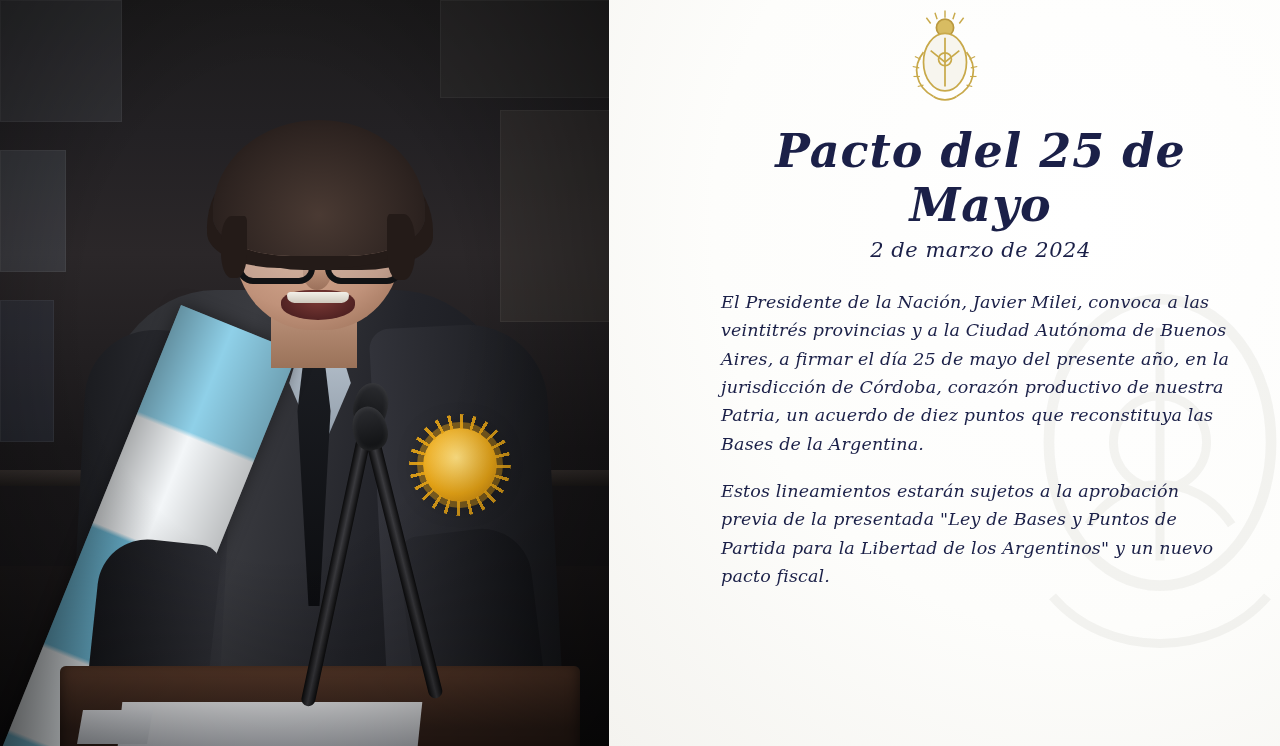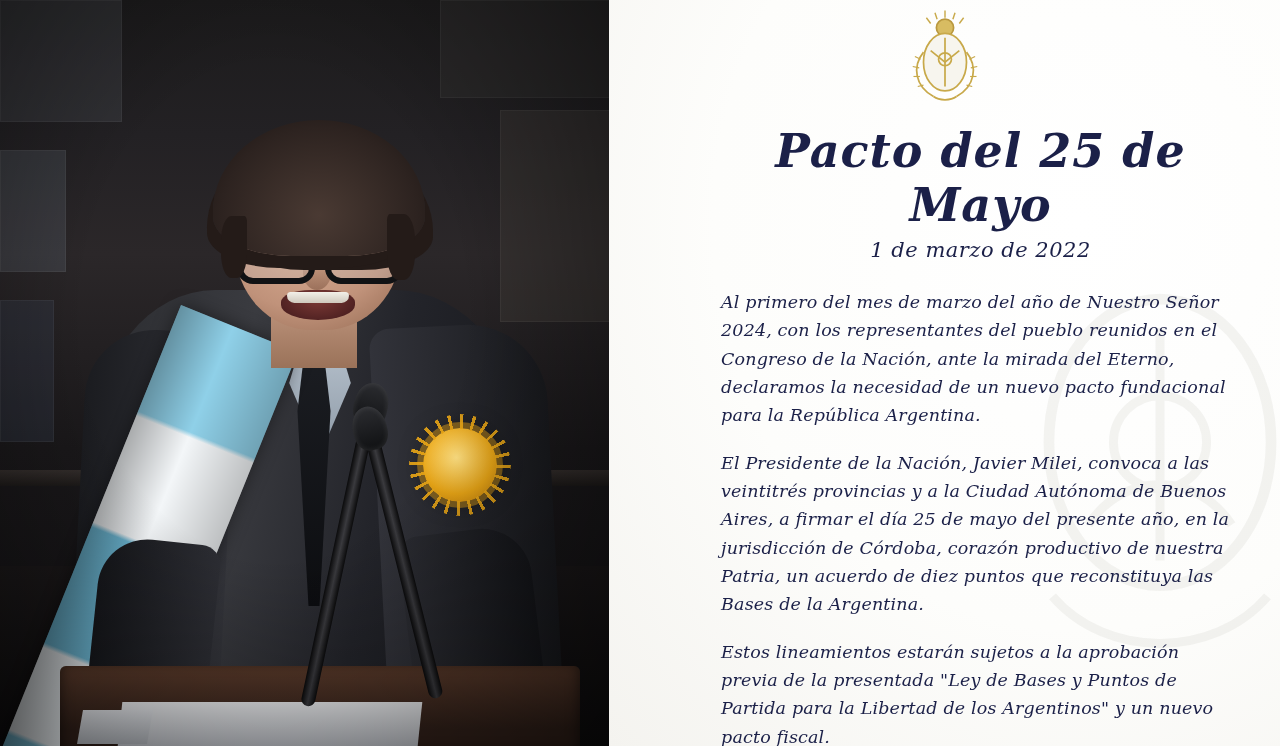--- a/index.html
+++ b/index.html
@@ -449,21 +449,20 @@
             <path d="M94 74 L102 70"></path>
             <path d="M96 86 L105 84"></path>
           <path d="M95 98 L104 98"></path>
             <path d="M90 110 L98 112"></path>
         </g>
       </g>
     </svg>
 
     <div class="doc-body">
       <h1 class="doc-title">Pacto del 25 de Mayo</h1>
-      <div class="doc-date">1 de marzo de 2022</div>
-
-      <p>Al primero del mes de marzo del año de Nuestro Señor 2024, con los representantes del pueblo reunidos en el Congreso de la Nación, ante la mirada del Eterno, declaramos la necesidad de un nuevo pacto fundacional para la República Argentina.</p>
+      <div class="doc-date">2 de marzo de 2024</div>
+
       <p>El Presidente de la Nación, Javier Milei, convoca a las veintitrés provincias y a la Ciudad Autónoma de Buenos Aires, a firmar el día 25 de mayo del presente año, en la jurisdicción de Córdoba, corazón productivo de nuestra Patria, un acuerdo de diez puntos que reconstituya las Bases de la Argentina.</p>
       <p class="quote">Estos lineamientos estarán sujetos a la aprobación previa de la presentada "Ley de Bases y Puntos de Partida para la Libertad de los Argentinos" y un nuevo pacto fiscal.</p>
 
     </div>
   </div>
 </div>
 
 </body></html>

